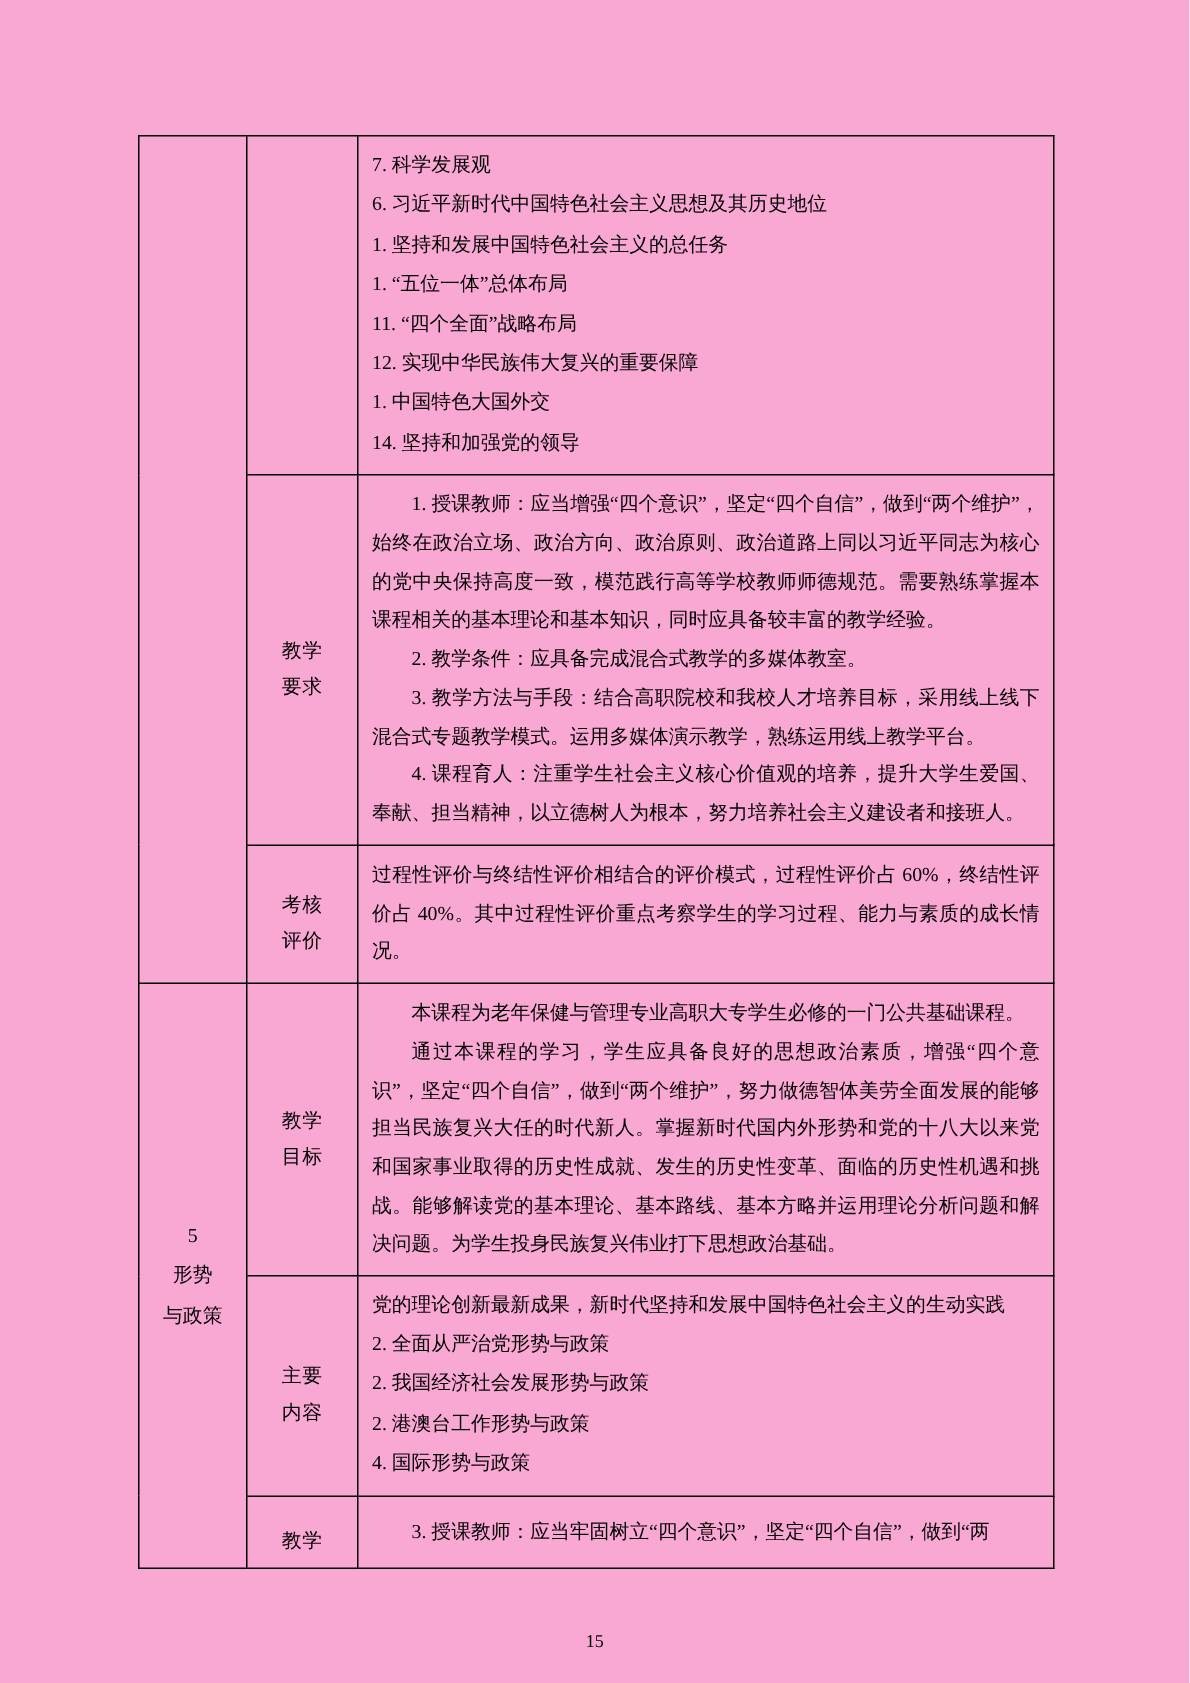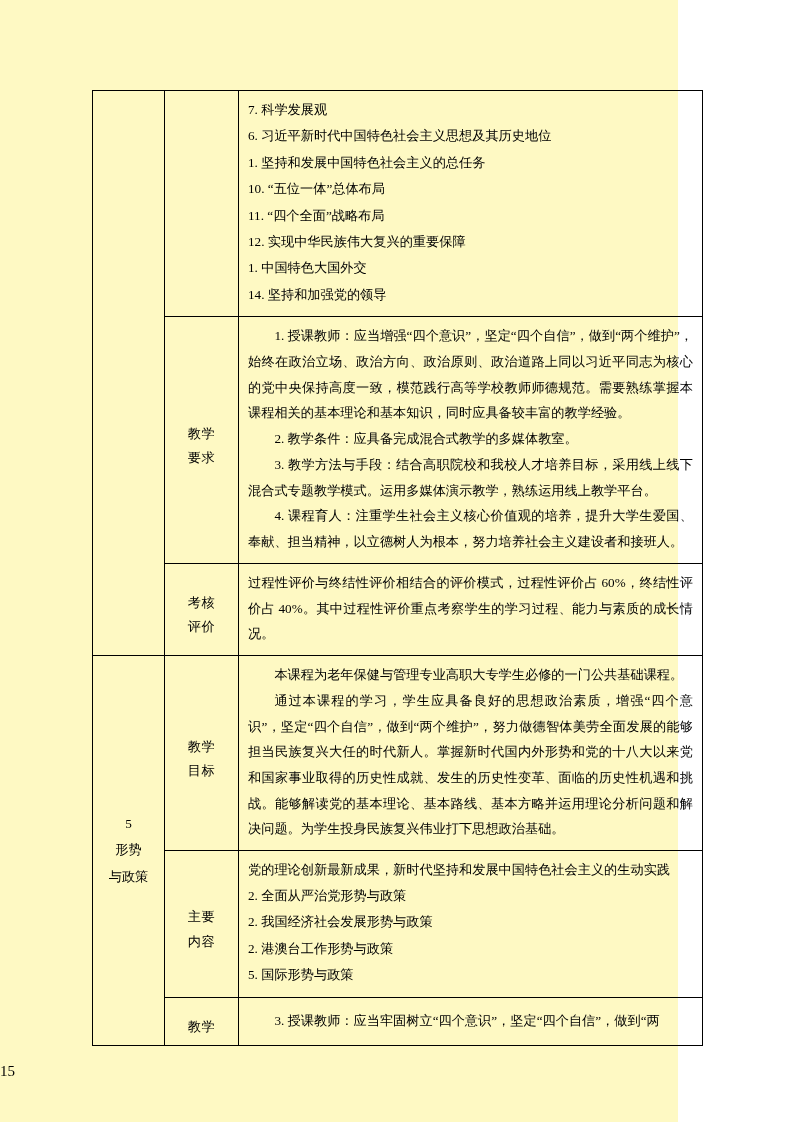--- a/index.html
+++ b/index.html
@@ -9,24 +9,24 @@
   }
   body {
     width: 793px;
     height: 1122px;
     font-family: "Liberation Serif", "DejaVu Serif", serif;
     color: #000000;
     position: relative;
   }
   .page {
     position: relative;
-    width: 678px;
+    width: 793px;
     height: 1122px;
     box-sizing: border-box;
-    background: #fef9c3;
+    background: #f9a8d4;
   }
   .sheet {
     position: absolute;
     left: 92px;
     top: 90px;
     width: 610px;
   }
   table.doc {
     border-collapse: collapse;
     width: 610px;
@@ -70,23 +70,24 @@
   }
   .big-label {
     text-align: center;
     font-size: 13.2px;
     line-height: 2.0;
   }
   .big-label .n { display: block; }
   .page-number {
     position: absolute;
     left: 0;
-    top: 1063px;
+    top: 1087px;
     width: 793px;
-    font-size: 15px;
+    text-align: center;
+    font-size: 12px;
     font-family: "Liberation Serif", "DejaVu Serif", serif;
   }
   .tight { padding-top: 5px; padding-bottom: 6px; }
 </style>
 </head>
 <body>
 
 <div class="page">
 
   <div class="sheet">
@@ -99,21 +100,21 @@
       <tbody>
 
         <tr>
           <td rowspan="3"></td>
           <td></td>
           <td>
             <div class="cell-pad">
               <div class="list-item">7. 科学发展观</div>
               <div class="list-item">6. 习近平新时代中国特色社会主义思想及其历史地位</div>
               <div class="list-item">1. 坚持和发展中国特色社会主义的总任务</div>
-              <div class="list-item">10. “五位一体”总体布局</div>
+              <div class="list-item">1. “五位一体”总体布局</div>
               <div class="list-item">11. “四个全面”战略布局</div>
               <div class="list-item">12. 实现中华民族伟大复兴的重要保障</div>
               <div class="list-item">1. 中国特色大国外交</div>
               <div class="list-item">14. 坚持和加强党的领导</div>
             </div>
           </td>
         </tr>
 
         <tr>
           <td>
@@ -174,21 +175,21 @@
               <div>主要</div>
               <div>内容</div>
             </div>
           </td>
           <td>
             <div class="cell-pad">
               <div class="para">党的理论创新最新成果，新时代坚持和发展中国特色社会主义的生动实践</div>
               <div class="list-item">2. 全面从严治党形势与政策</div>
               <div class="list-item">2. 我国经济社会发展形势与政策</div>
               <div class="list-item">2. 港澳台工作形势与政策</div>
-              <div class="list-item">5. 国际形势与政策</div>
+              <div class="list-item">4. 国际形势与政策</div>
             </div>
           </td>
         </tr>
 
         <tr>
           <td>
             <div class="label tight">
               <div>教学</div>
             </div>
           </td>

